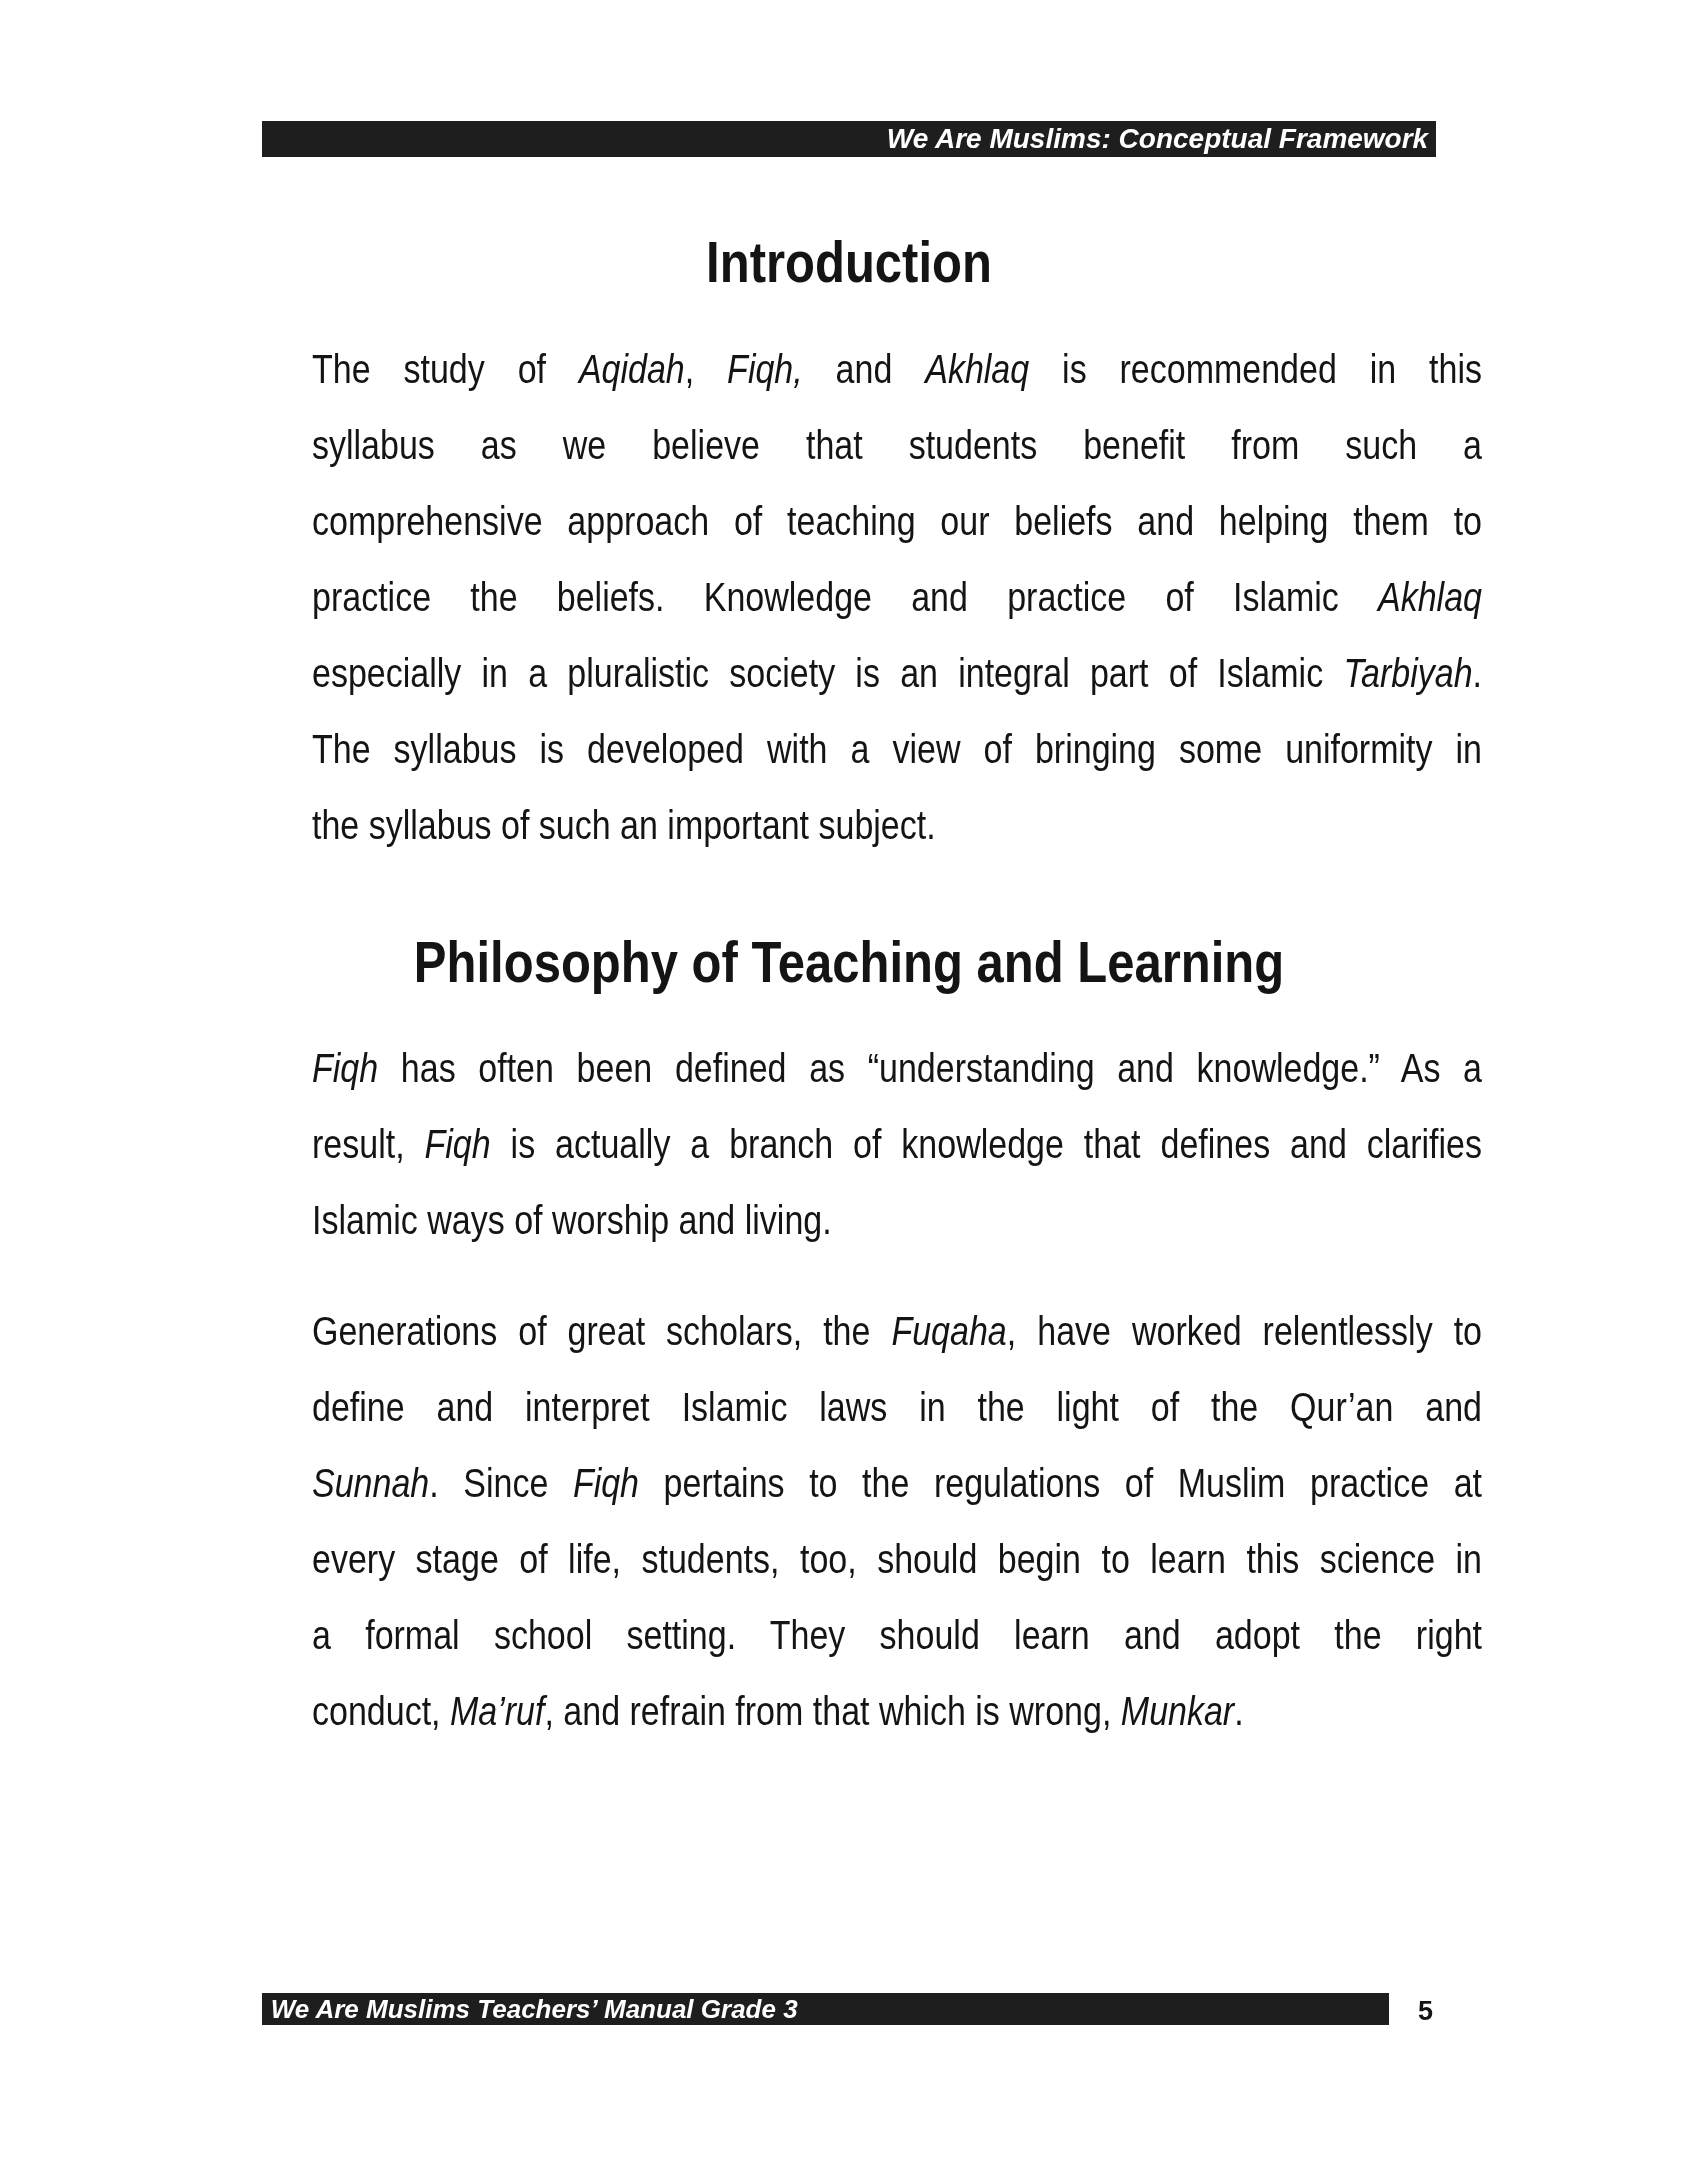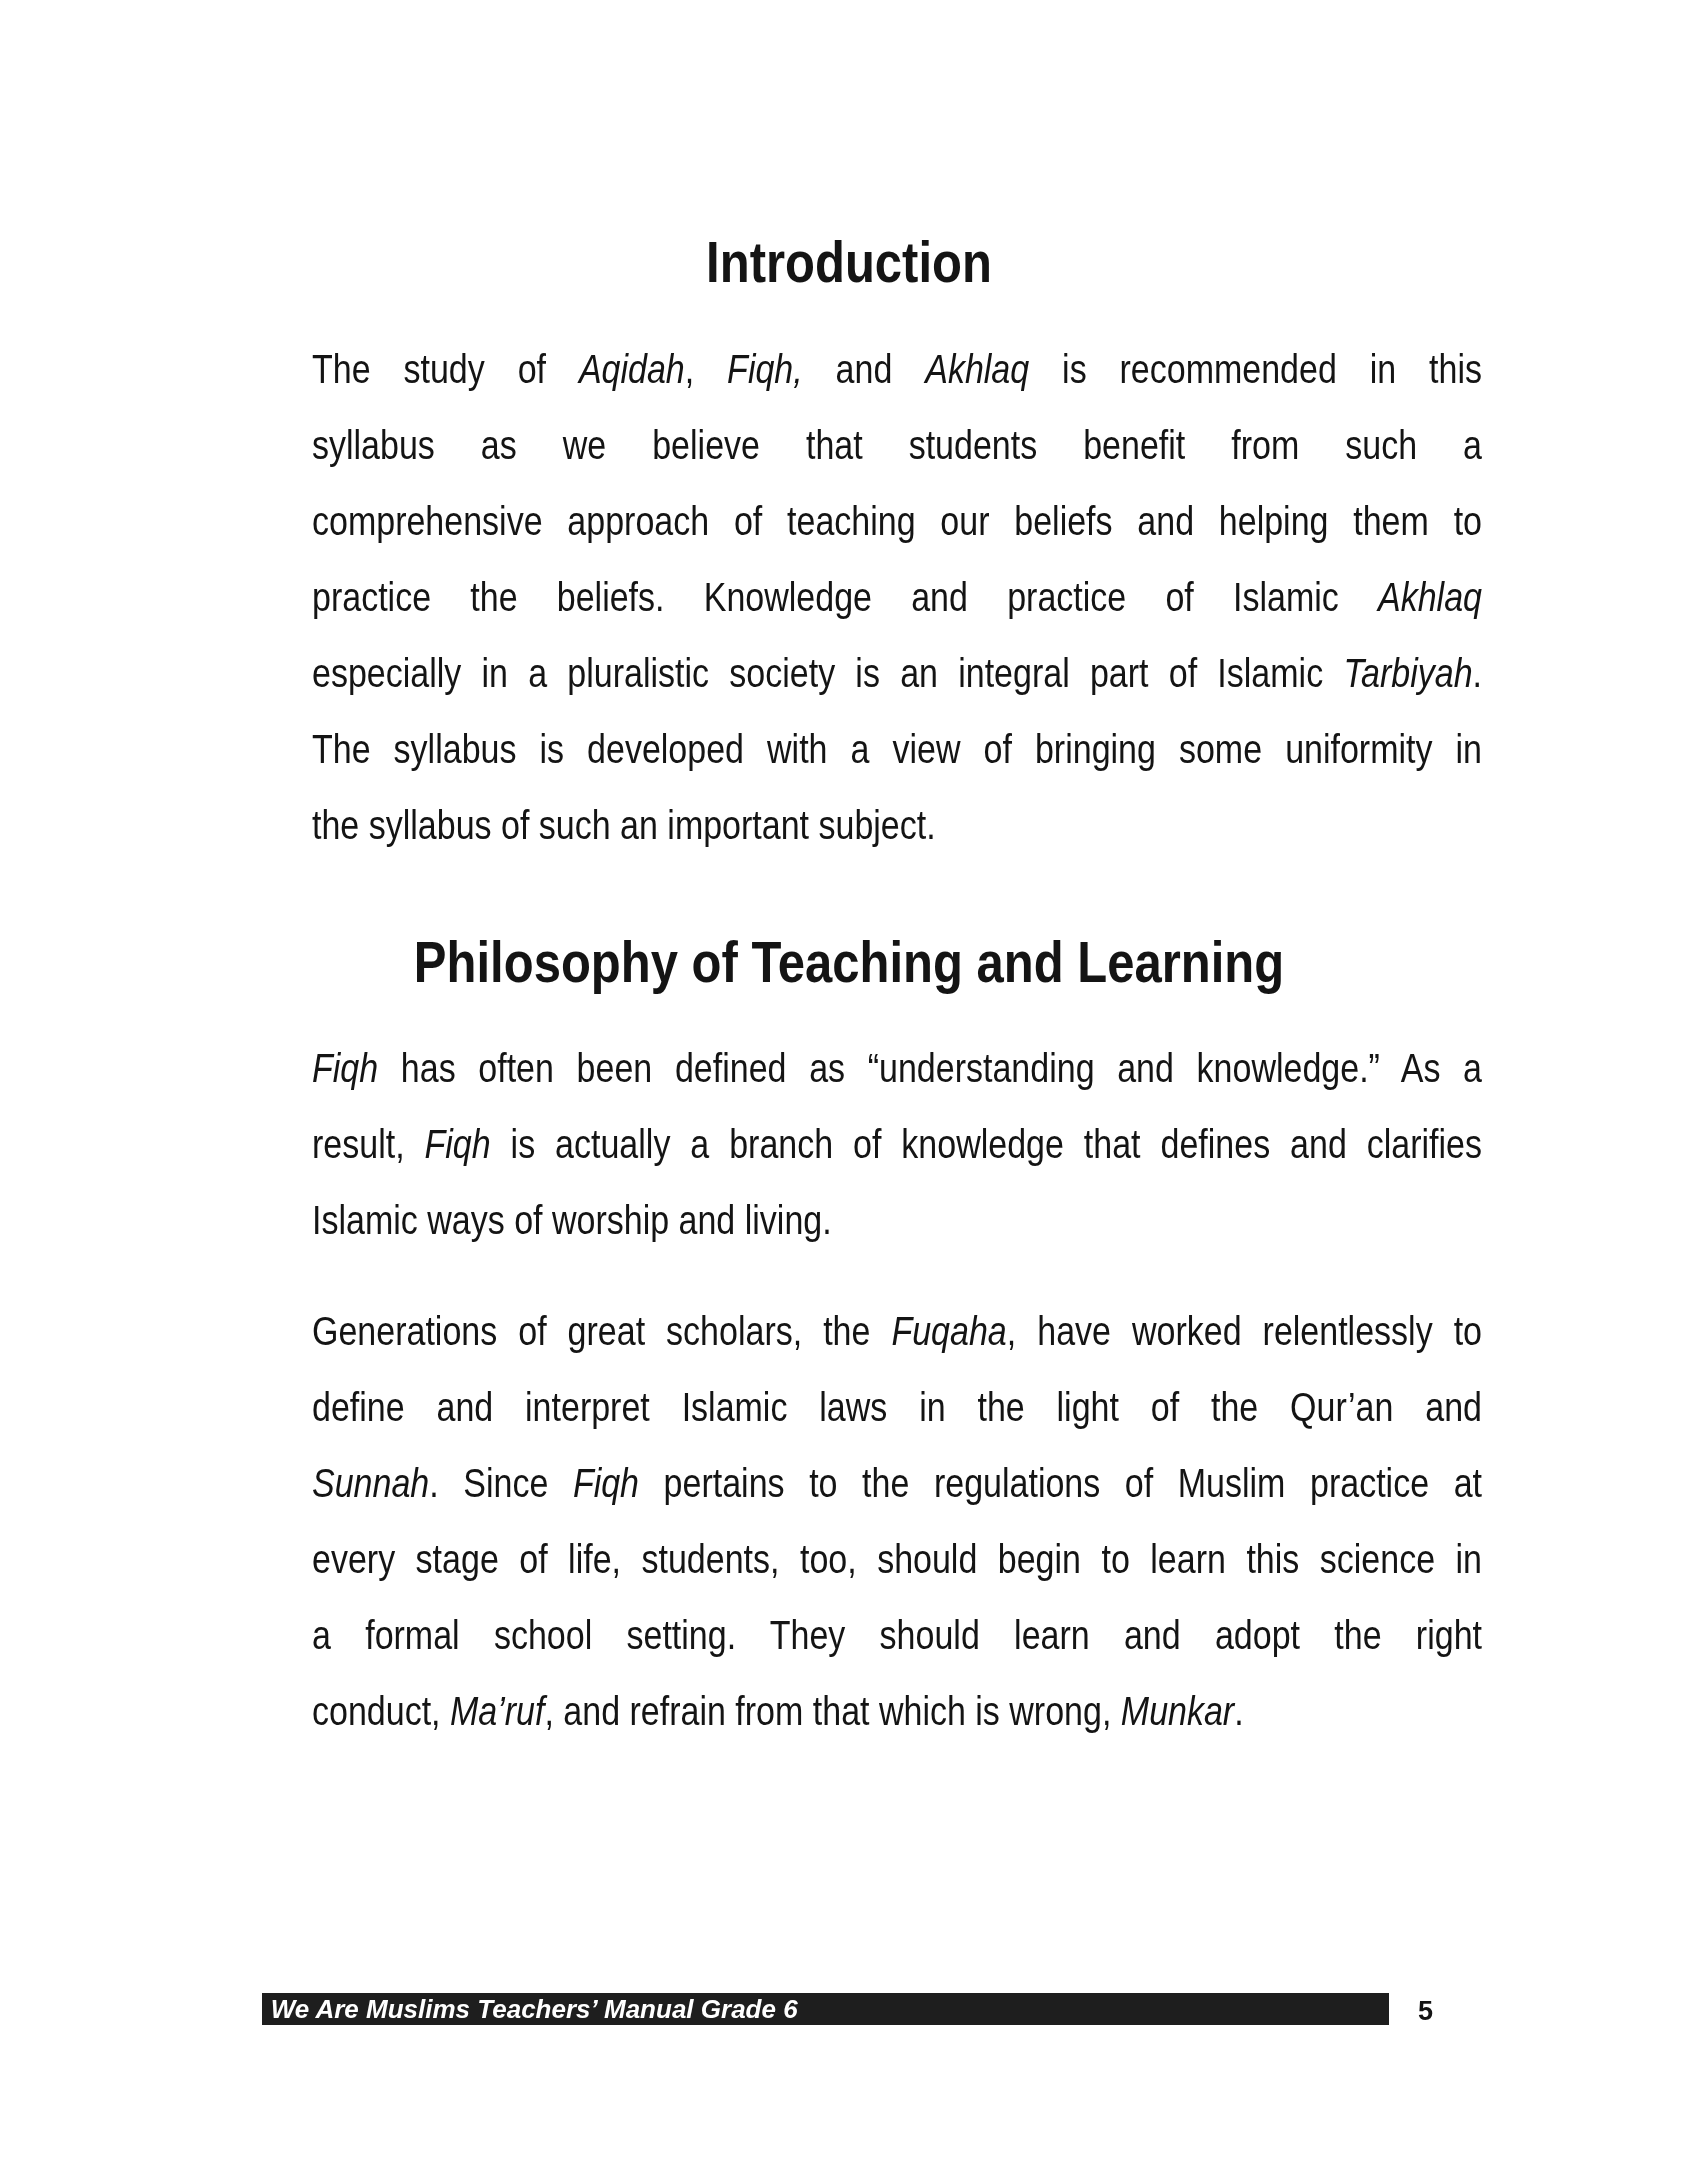--- a/index.html
+++ b/index.html
@@ -102,20 +102,23 @@
   .ln.last {
     text-align-last: left;
   }
   .it { font-style: italic; }
 </style>
 </head>
 <body>
 
 <div class="page">
 
+  <div class="header-bar">
+    <span>We Are Muslims: Conceptual Framework</span>
+  </div>
 
   <div class="doc-heading h-intro">Introduction</div>
 
   <div class="para p1">
       <div class="ln">The study of <span class="it">Aqidah</span>, <span class="it">Fiqh,</span> and <span class="it">Akhlaq</span> is recommended in this</div>
       <div class="ln">syllabus as we believe that students benefit from such a</div>
       <div class="ln">comprehensive approach of teaching our beliefs and helping them to</div>
       <div class="ln">practice the beliefs. Knowledge and practice of Islamic <span class="it">Akhlaq</span></div>
       <div class="ln">especially in a pluralistic society is an integral part of Islamic <span class="it">Tarbiyah</span>.</div>
       <div class="ln">The syllabus is developed with a view of bringing some uniformity in</div>
@@ -133,19 +136,19 @@
   <div class="para p3">
       <div class="ln">Generations of great scholars, the <span class="it">Fuqaha</span>, have worked relentlessly to</div>
       <div class="ln">define and interpret Islamic laws in the light of the Qur’an and</div>
       <div class="ln"><span class="it">Sunnah</span>. Since <span class="it">Fiqh</span> pertains to the regulations of Muslim practice at</div>
       <div class="ln">every stage of life, students, too, should begin to learn this science in</div>
       <div class="ln">a formal school setting. They should learn and adopt the right</div>
       <div class="ln last">conduct, <span class="it">Ma’ruf</span>, and refrain from that which is wrong, <span class="it">Munkar</span>.</div>
     </div>
 
   <div class="footer-bar">
-    <span>We Are Muslims Teachers’ Manual Grade 6</span>
+    <span>We Are Muslims Teachers’ Manual Grade 3</span>
   </div>
 
   <div class="page-number">5</div>
 
 </div>
 
 
 </body></html>

